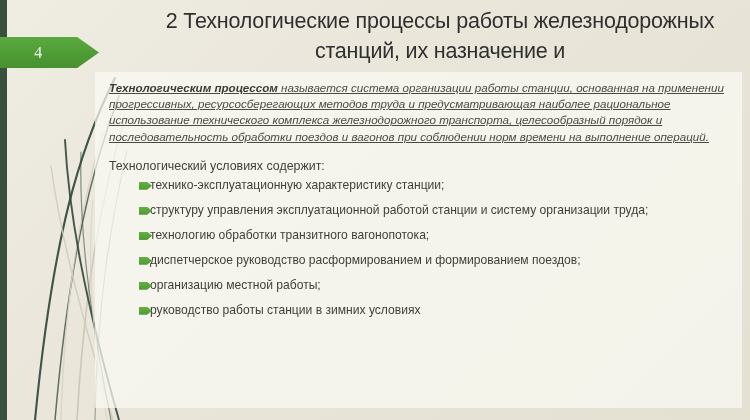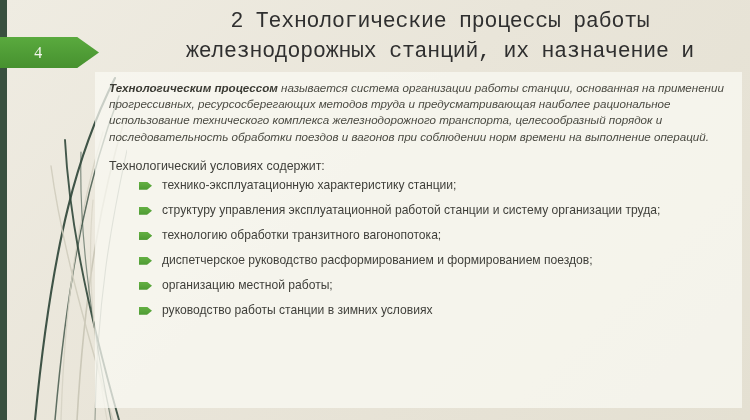--- a/index.html
+++ b/index.html
@@ -73,21 +73,21 @@
   
   .title {
     position: absolute;
     left: 150px;
     top: 6px;
     width: 580px;
     text-align: center;
     color: #2f2f2f;
     font-size: 21.5px;
     line-height: 30px;
-    font-family: Liberation Mono, monospace;
+    font-family: Liberation Sans, sans-serif;
     font-weight: normal;
     letter-spacing: -0.2px;
   }
 
   
   .content-panel {
     position: absolute;
     left: 95px;
     top: 72px;
     width: 647px;
@@ -98,20 +98,21 @@
   }
 
   .intro {
     color: #4a4a42;
     font-style: italic;
     font-weight: bold;
     font-size: 11.6px;
     line-height: 16.2px;
     margin: 2px 4px 0 4px;
     text-align: left;
+    text-decoration: underline;
   }
   .intro .lead {
     font-weight: bold;
     font-style: italic;
     color: #3b3b34;
   }
   .intro .body-txt {
     font-weight: normal;
     font-style: italic;
   }
@@ -127,21 +128,21 @@
     list-style: none;
     margin: 0;
     padding: 0 4px 0 34px;
   }
   ul.bullets li {
     position: relative;
     color: #3f3f3a;
     font-size: 12.1px;
     line-height: 15.5px;
     margin: 0 0 9.5px 0;
-    padding-left: 23px;
+    padding-left: 11px;
   }
   .bullet-mark {
     position: absolute;
     left: 0;
     top: 4px;
     width: 13px;
     height: 8px;
     background: linear-gradient(180deg, #64b043 0%, #4d9a33 100%);
     -webkit-clip-path: polygon(0 0, 62% 0, 100% 50%, 62% 100%, 0 100%);
     clip-path: polygon(0 0, 62% 0, 100% 50%, 62% 100%, 0 100%);

